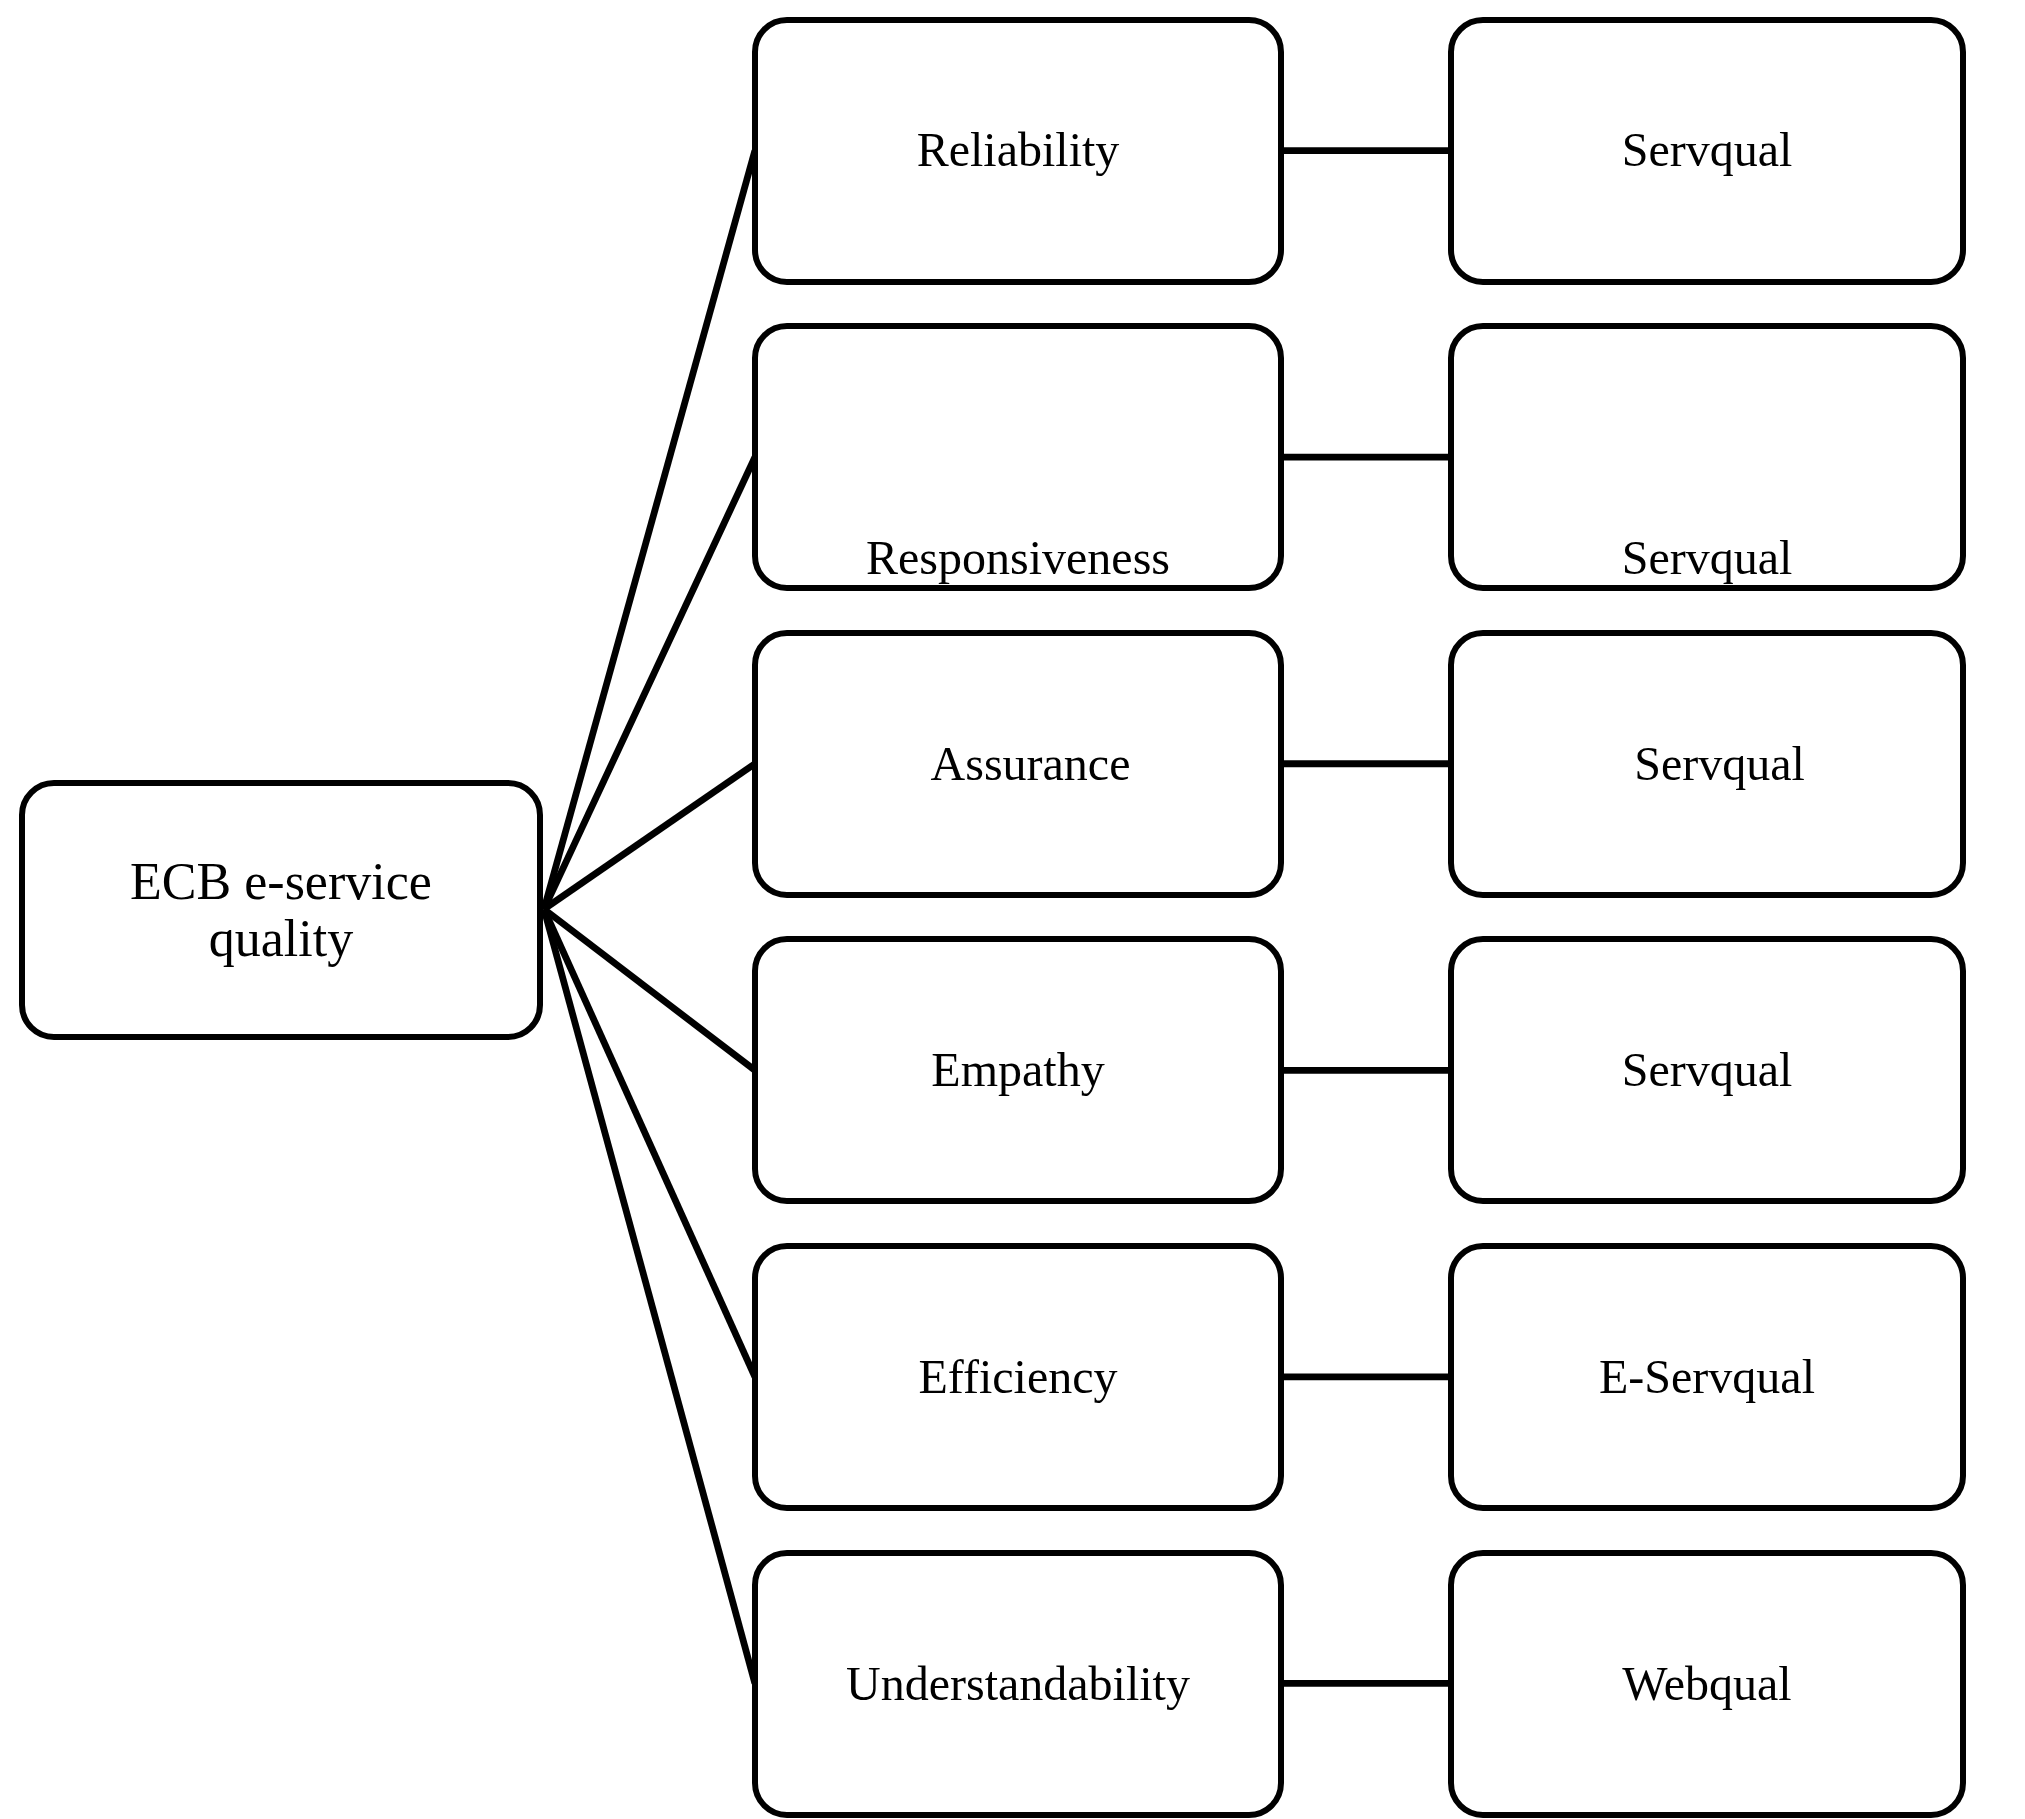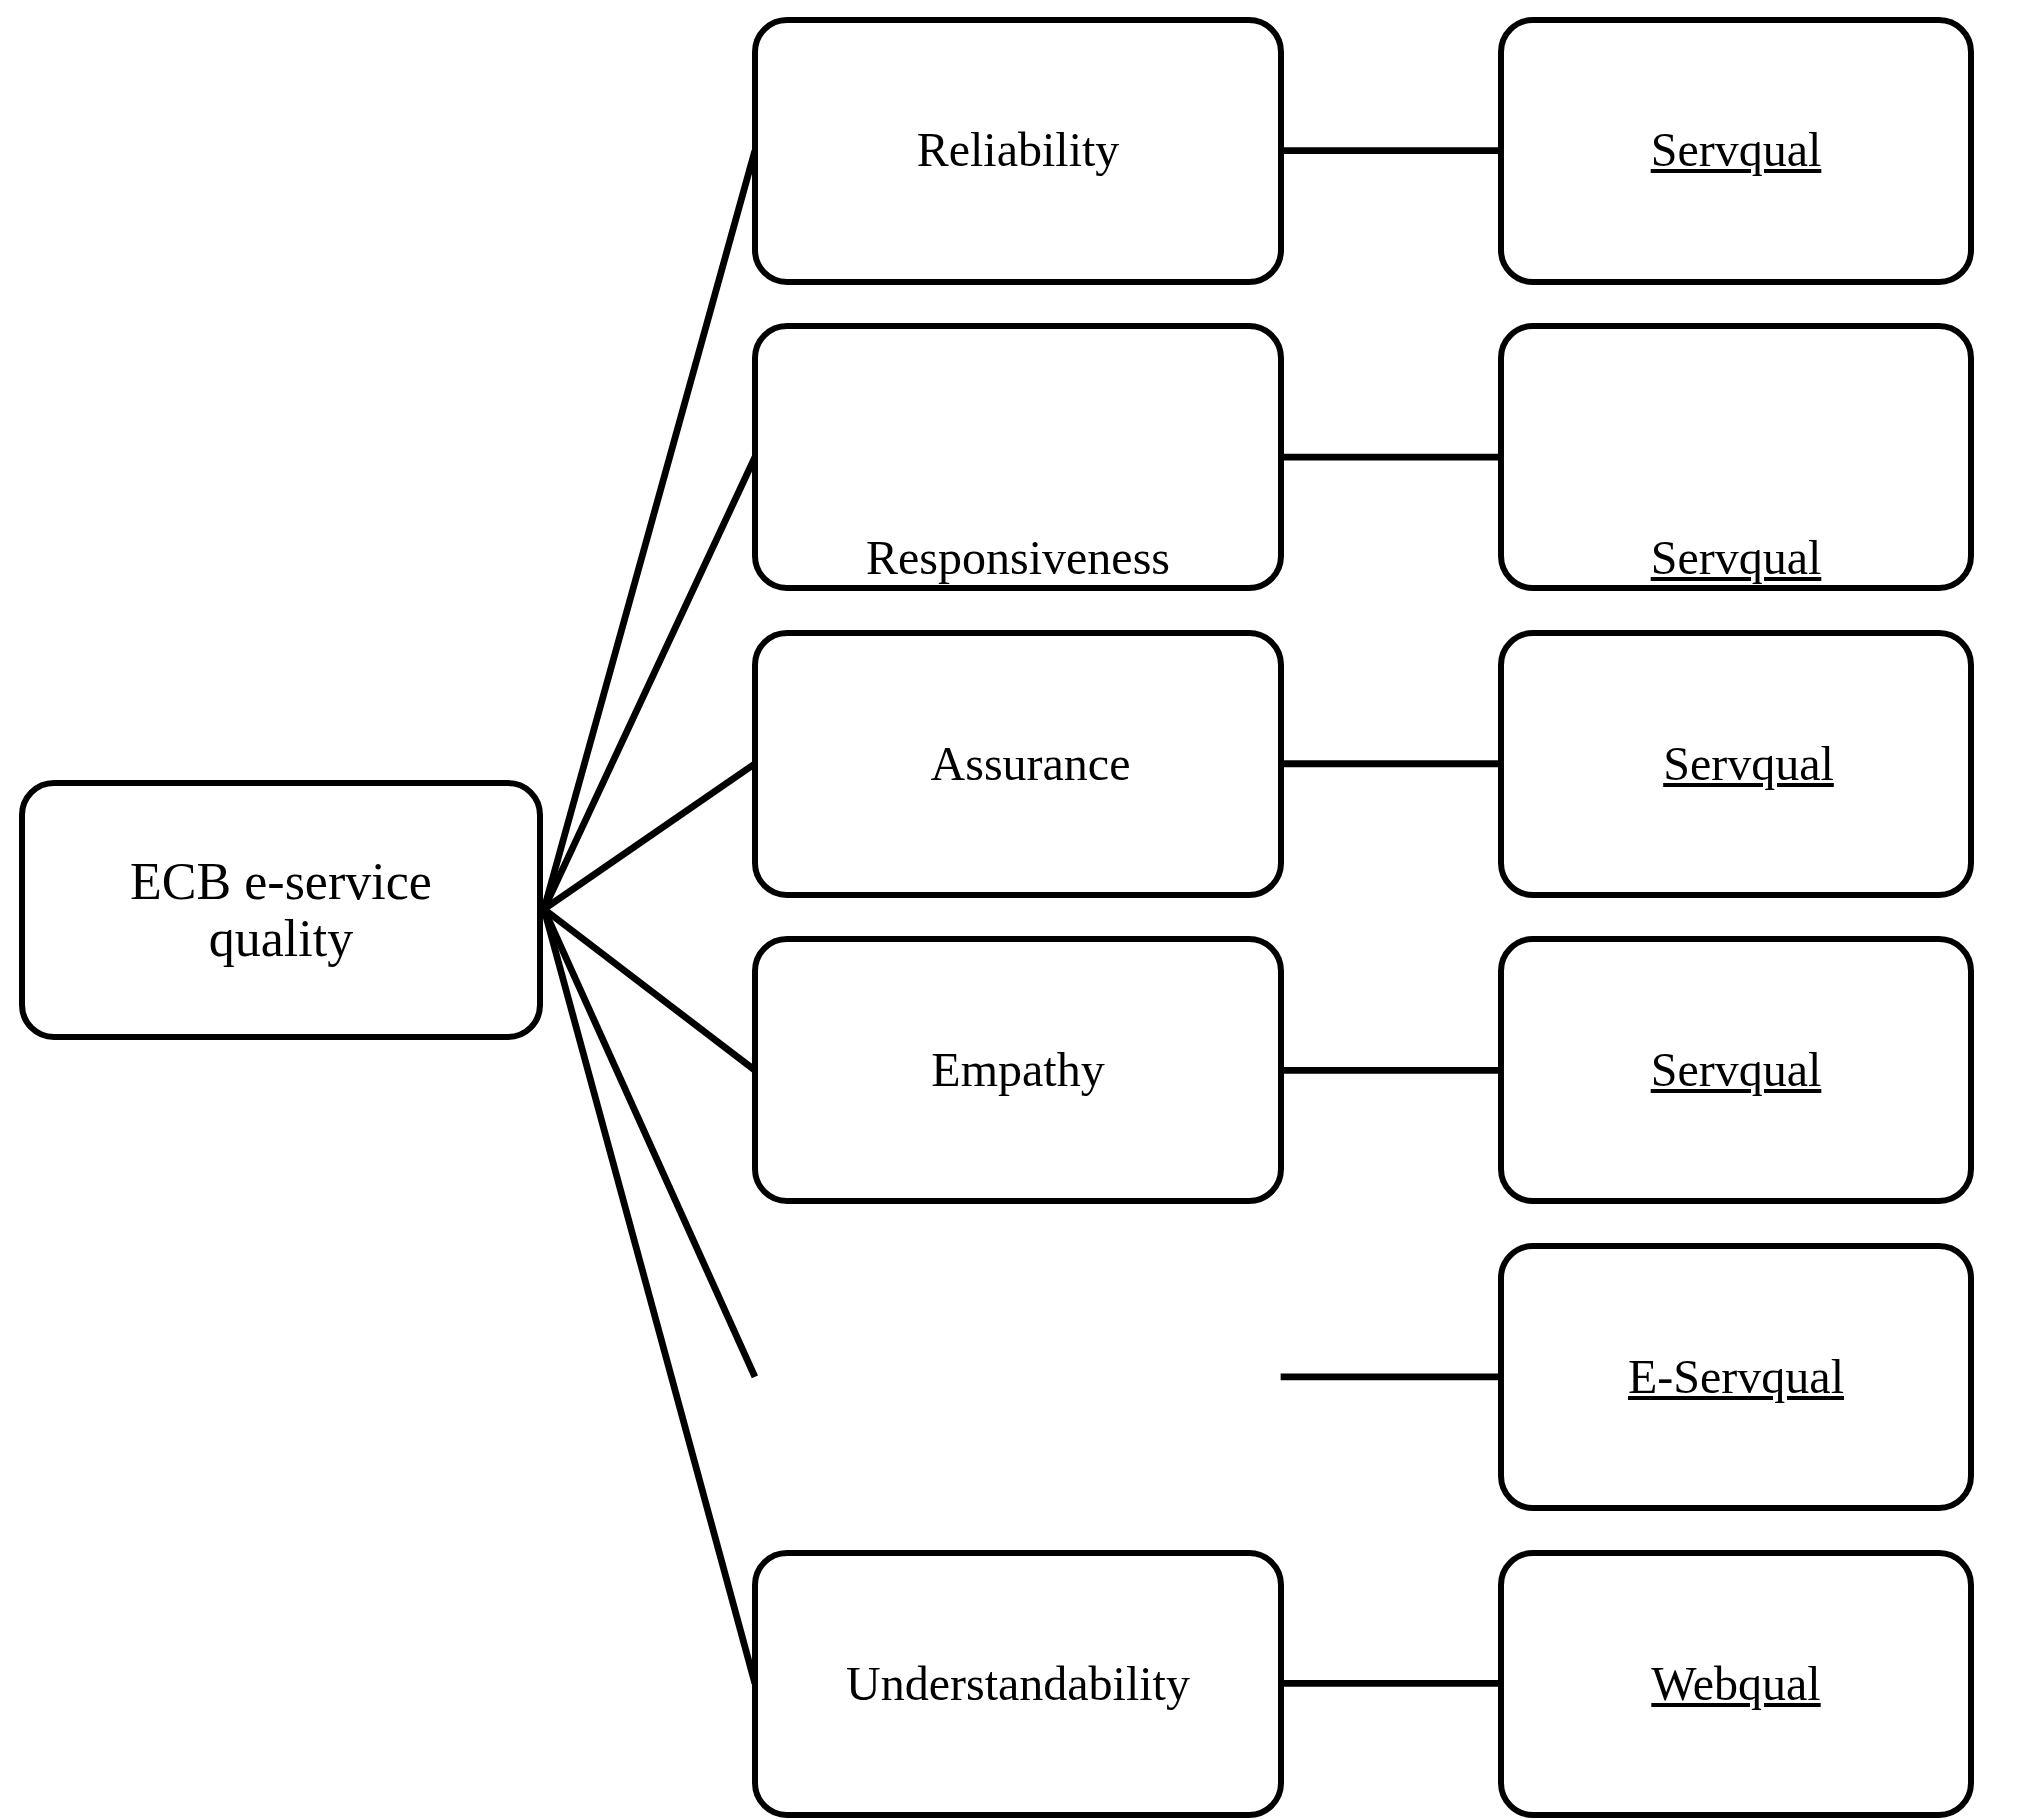--- a/index.html
+++ b/index.html
@@ -45,25 +45,24 @@
     font-size: 52px;
     padding: 0 30px;
   }
   .node-dim {
     left: 752px;
     width: 532px;
     height: 268px;
     padding: 0 3px;
   }
   .node-model {
-    left: 1498px;
-    width: 476px;
+    left: 1448px;
+    width: 518px;
     height: 268px;
     padding: 0 3px;
-    text-decoration: underline;
   }
   .r1 { top: 16.6px; }
   .r2 { top: 323px; align-items: flex-end; }
   .r3 { top: 630px; padding-left: 28px; }
   .r4 { top: 936px; }
   .r5 { top: 1243px; }
   .r6 { top: 1550px; }
 </style>
 </head>
 <body>
@@ -96,20 +95,23 @@
   </div>
   <div class="node node-dim r2">
     <span>Responsiveness</span>
   </div>
   <div class="node node-dim r3">
     <span>Assurance</span>
   </div>
   <div class="node node-dim r4">
     <span>Empathy</span>
   </div>
+  <div class="node node-dim r5">
+    <span>Efficiency</span>
+  </div>
   <div class="node node-dim r6">
     <span>Understandability</span>
   </div>
 
   <div class="node node-model r1">
     <span>Servqual</span>
   </div>
   <div class="node node-model r2">
     <span>Servqual</span>
   </div>

